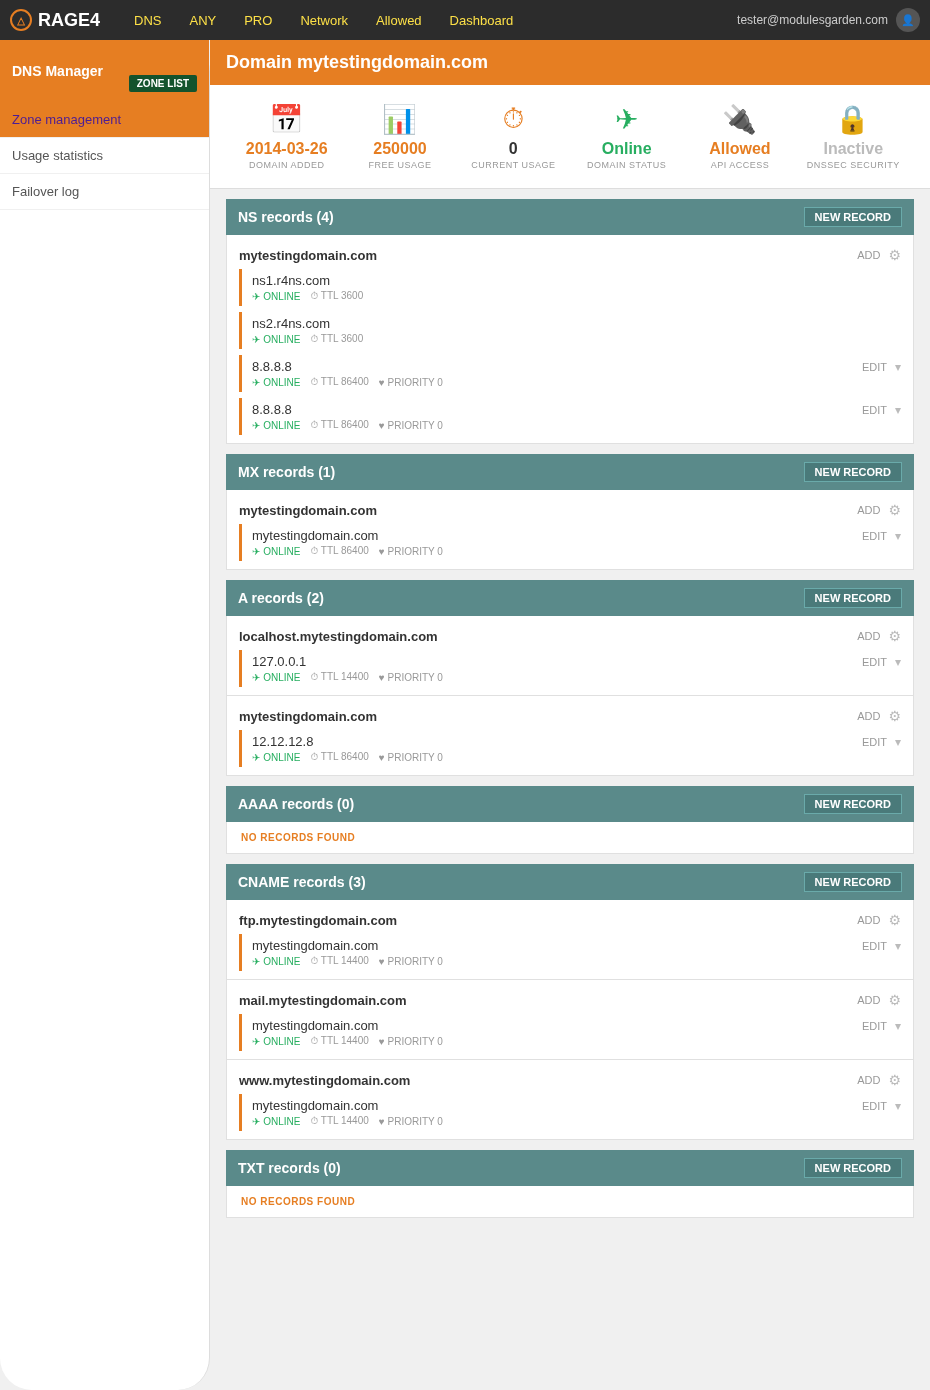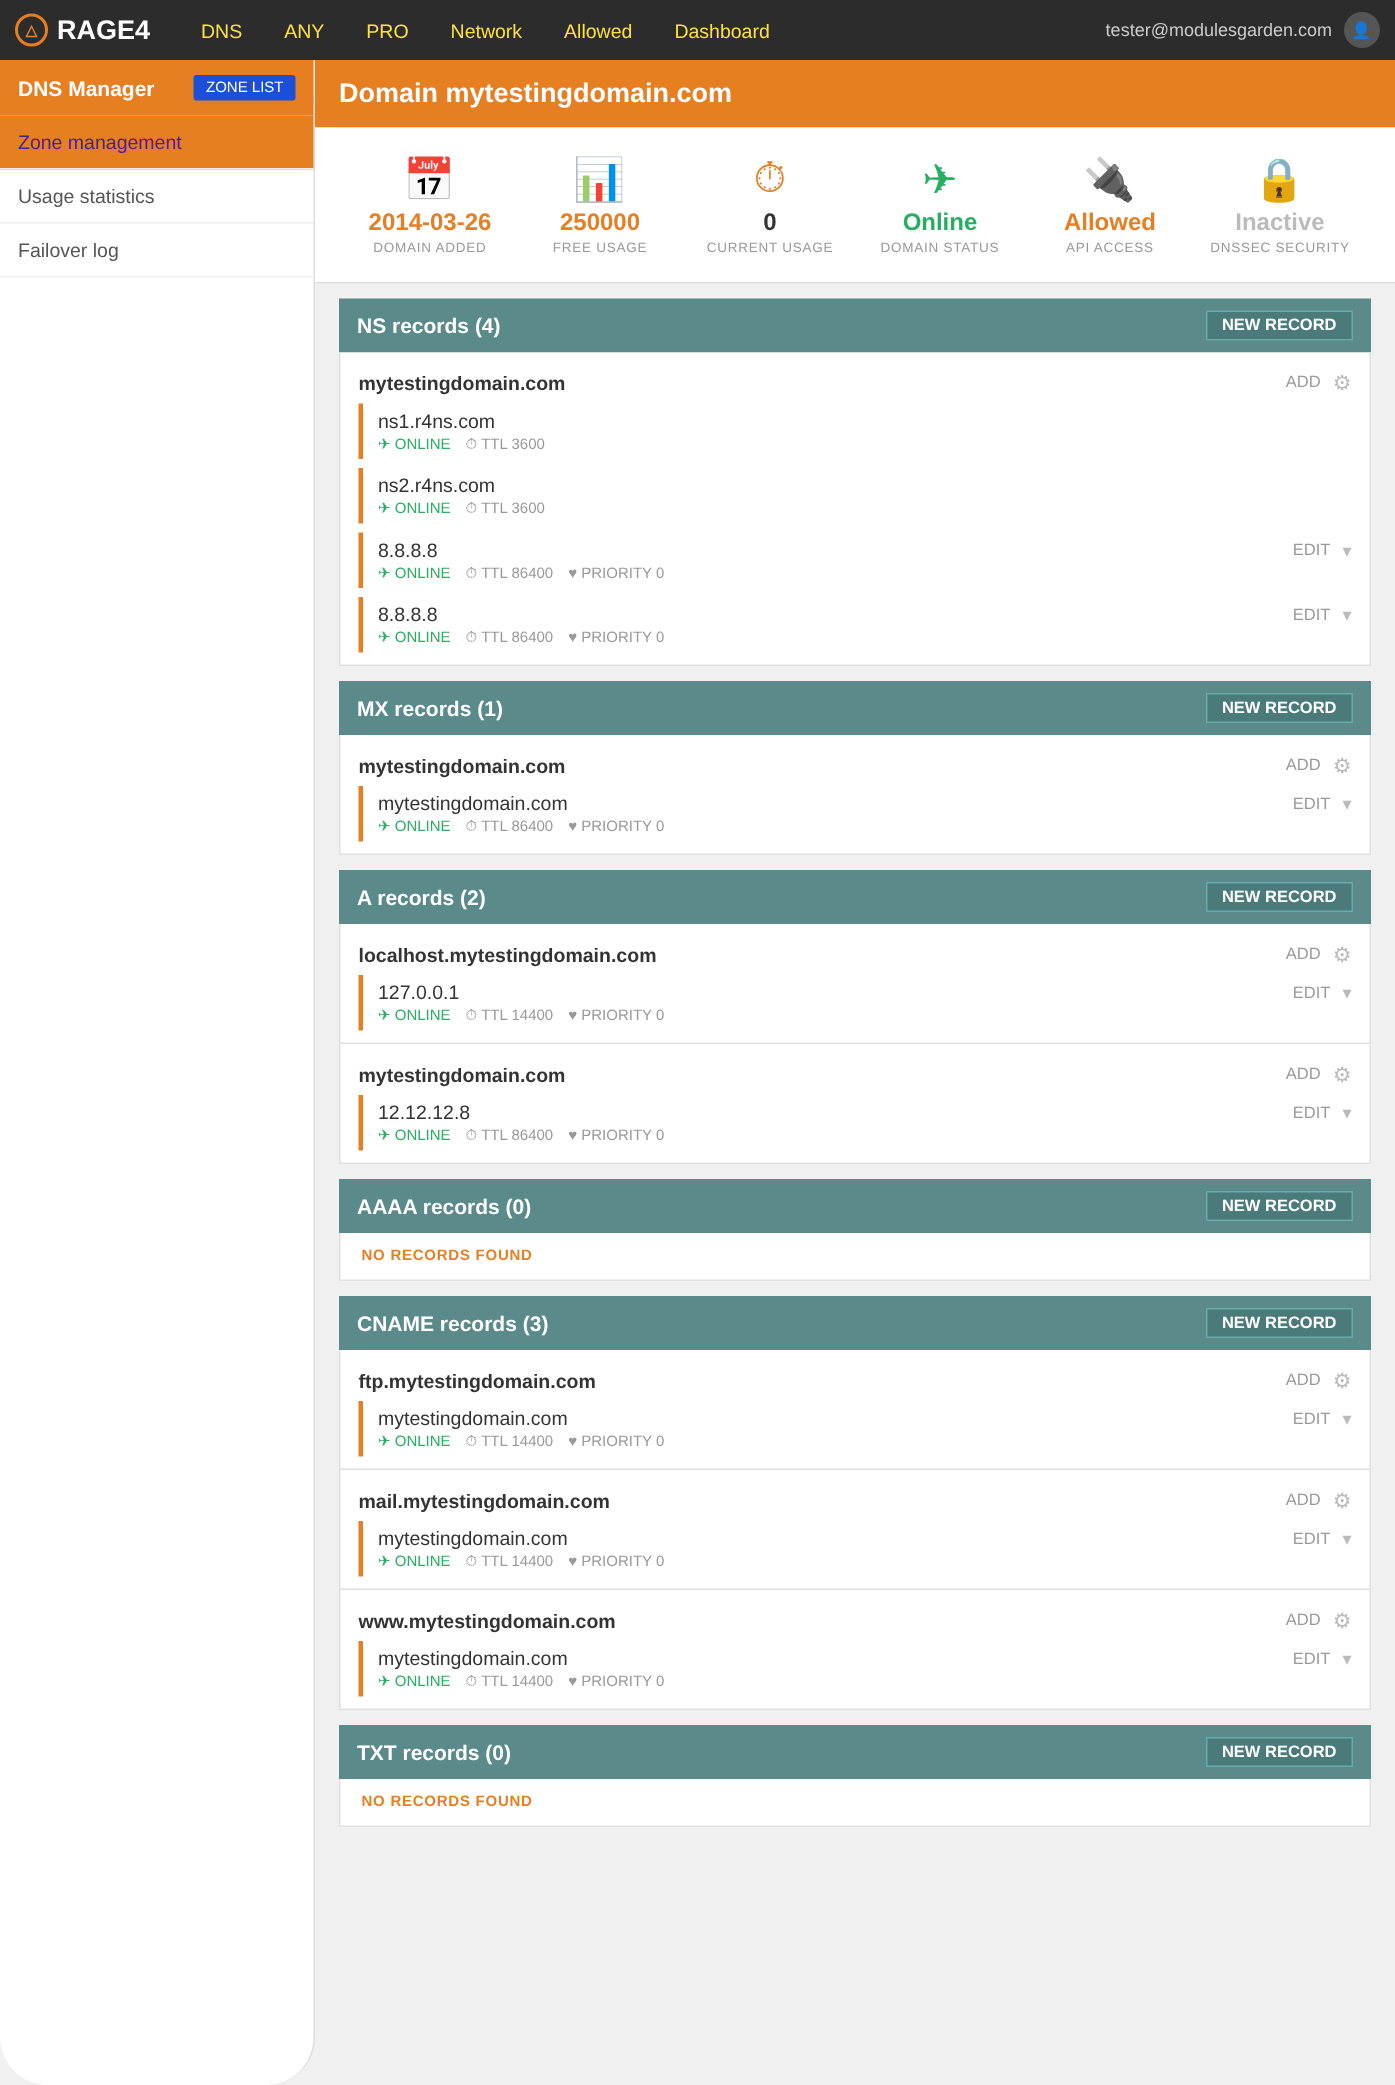--- a/index.html
+++ b/index.html
@@ -45,23 +45,23 @@
       width: 210px; background: #fff; flex-shrink: 0;
       border-right: 1px solid #ddd;
       border-radius: 32px;
     }
     .sidebar-header {
       background: #e67e22; color: #fff;
       display: flex; align-items: center; justify-content: space-between;
       padding: 10px 12px; font-size: 14px; font-weight: bold;
     }
     .zone-list-btn {
-      background: #1d4ed8; color: #fff; border: none;
-      padding: 3px 8px; font-size: 10px; font-weight: normal;
-      cursor: pointer; border-radius: 2px; text-transform: uppercase;
+      background: #14532d; color: #fff; border: none;
+      padding: 3px 8px; font-size: 10px; font-weight: bold;
+      cursor: pointer; border-radius: 2px; text-transform: uppercase; margin-top: 25px;
     }
     .sidebar-item {
       padding: 10px 12px; cursor: pointer;
       border-bottom: 1px solid #f0f0f0;
       color: #555; font-size: 13px;
     }
     .sidebar-item.active {
       background: #e67e22; color: #4c1d95;
     }
 

